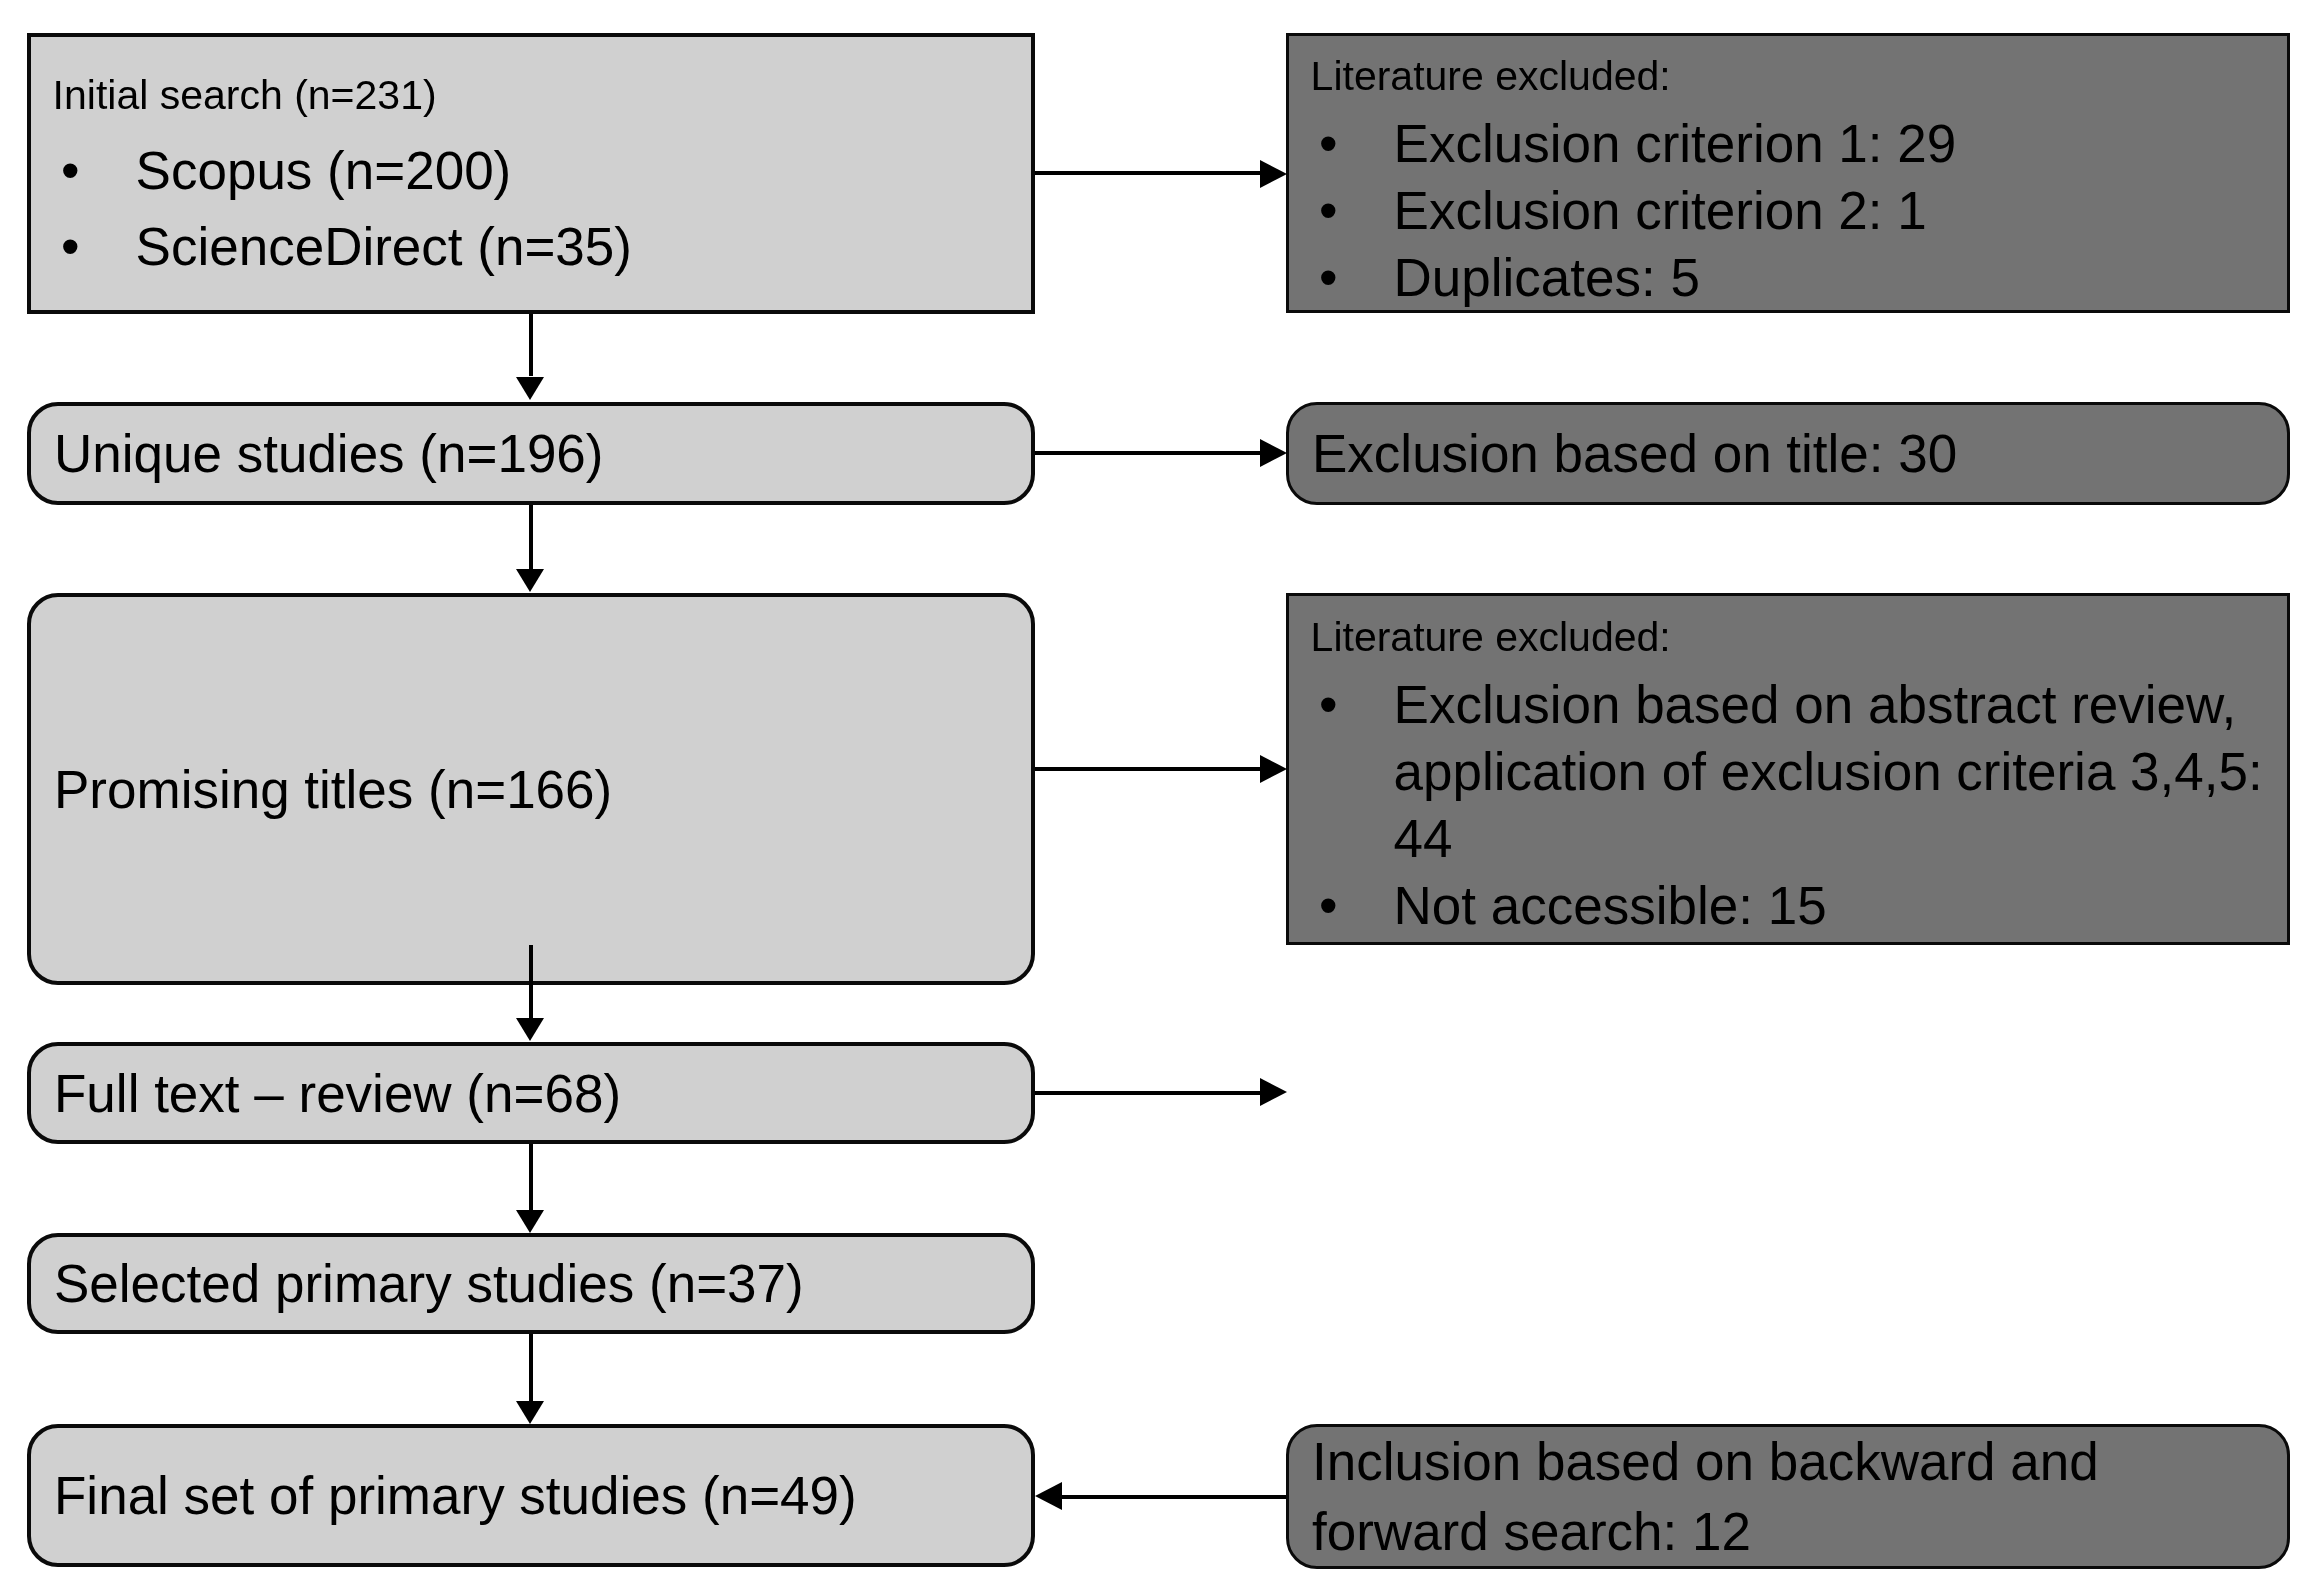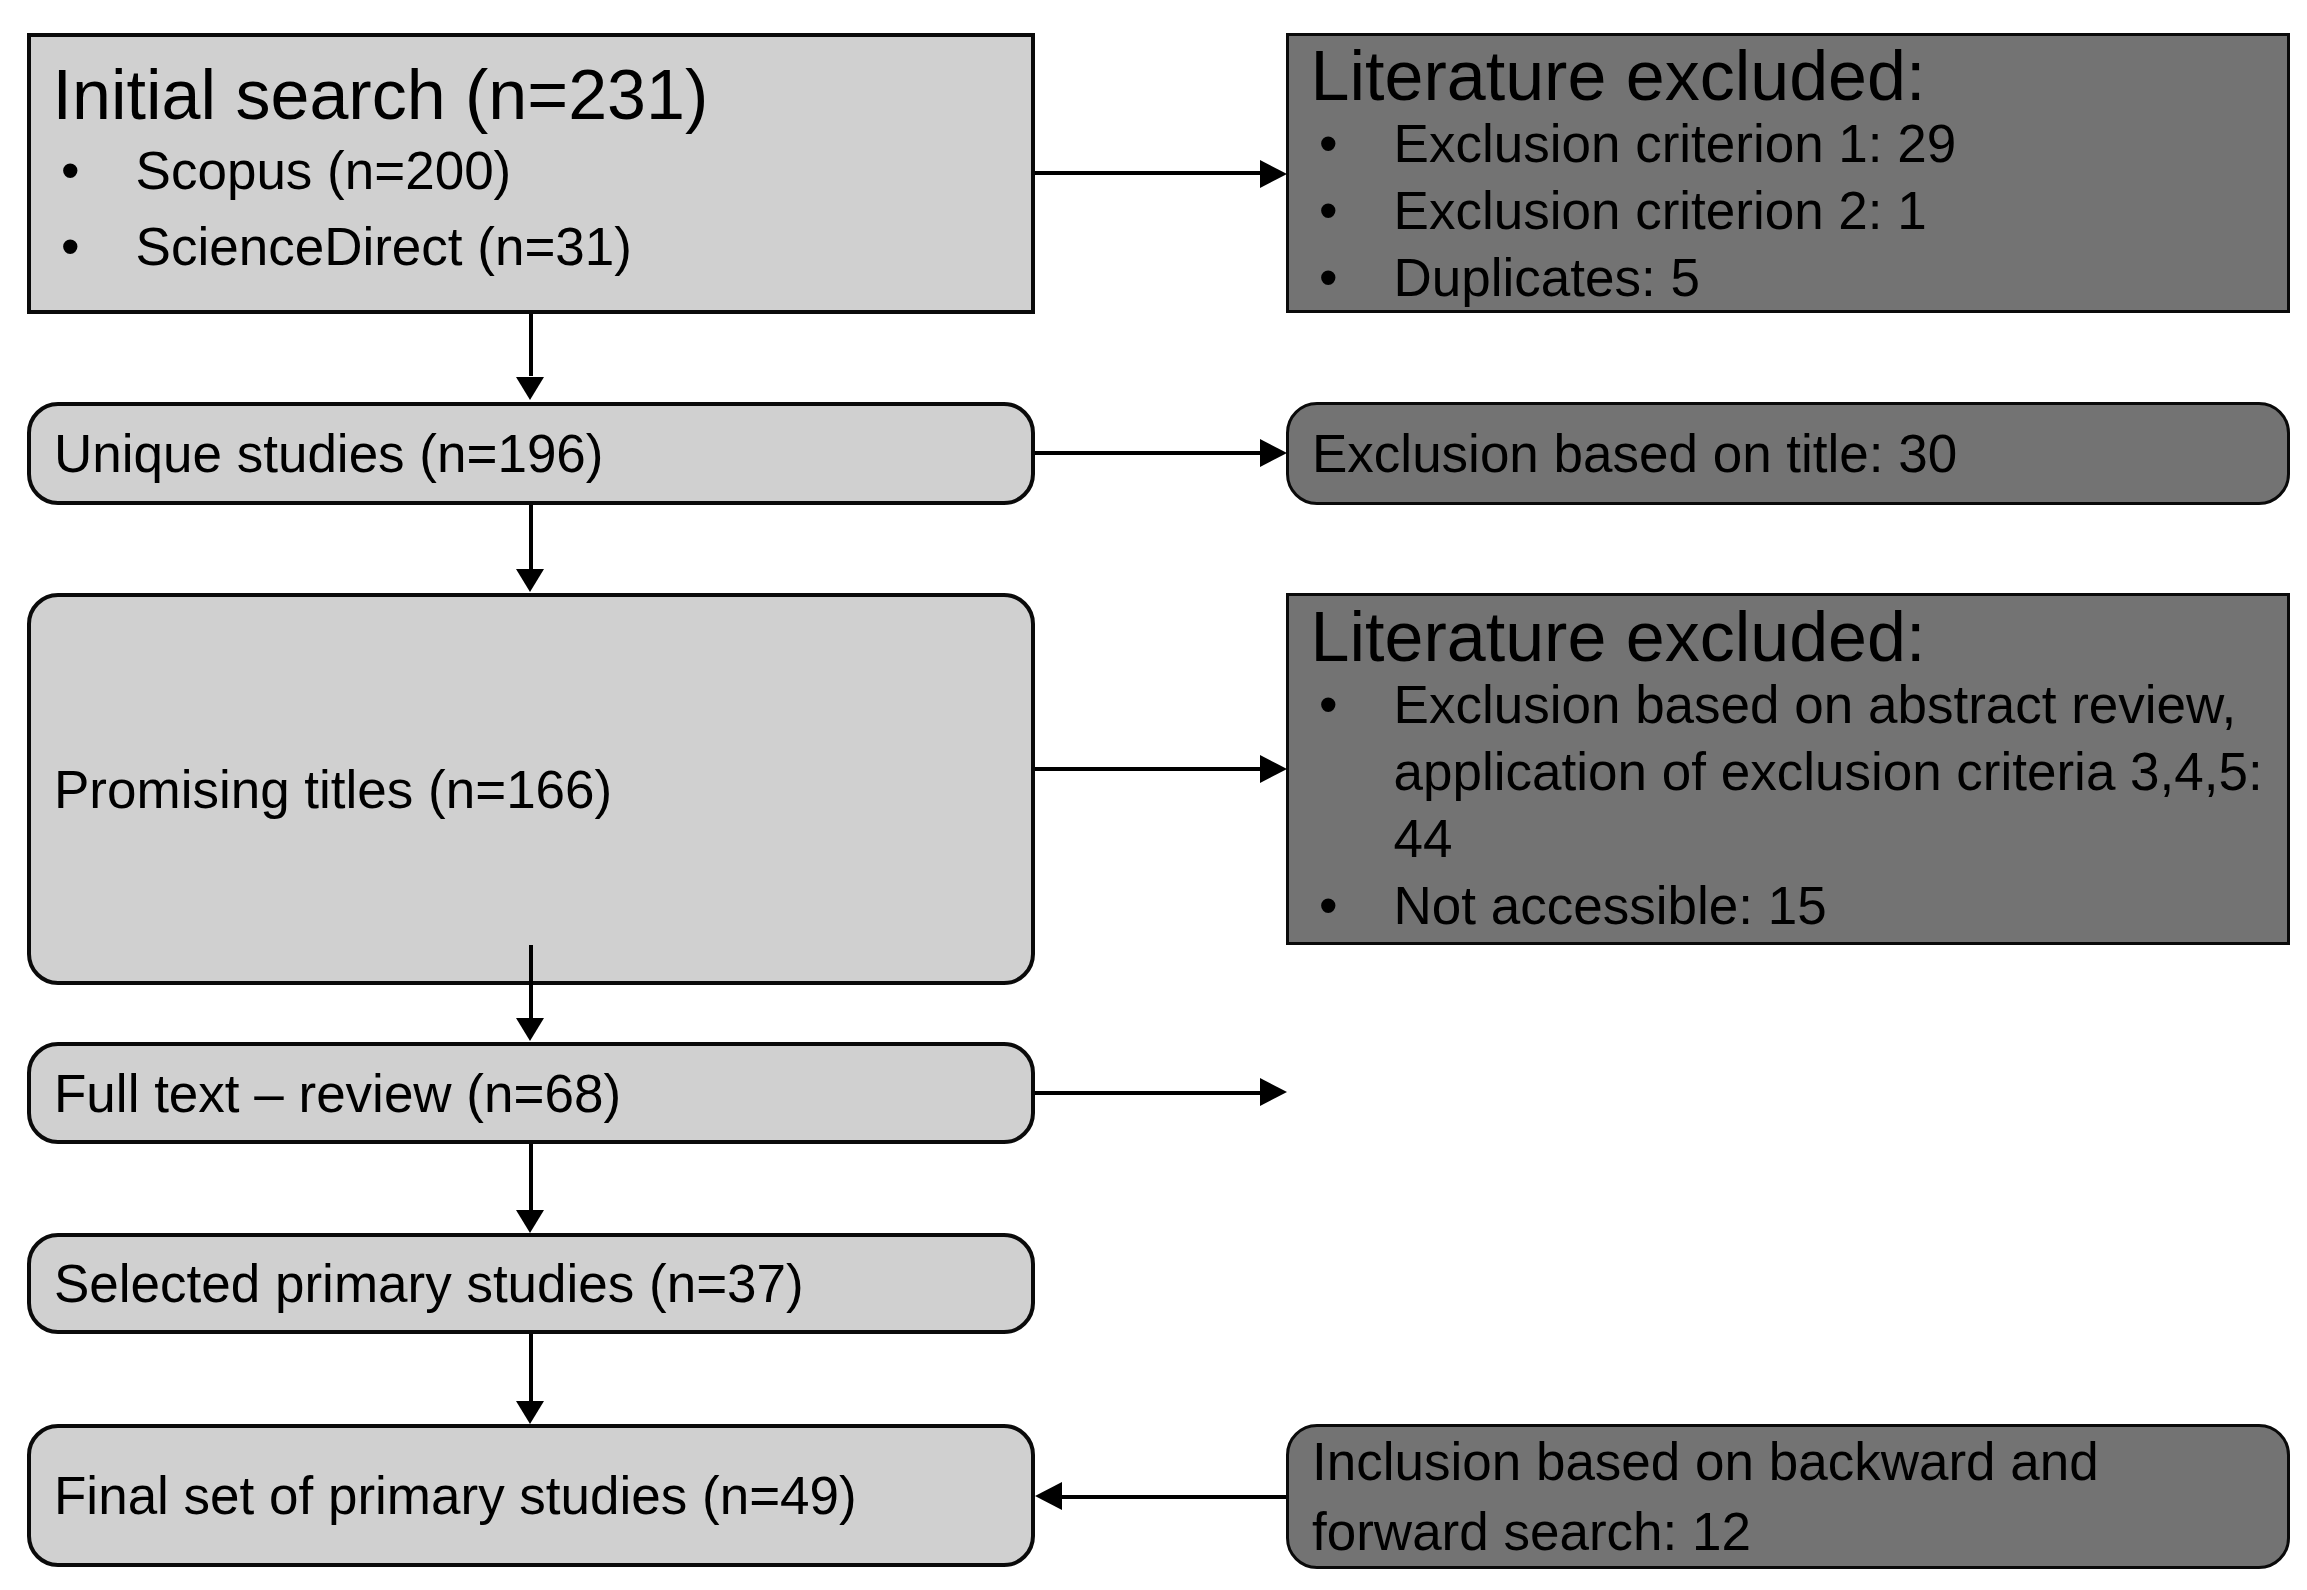--- a/index.html
+++ b/index.html
@@ -9,21 +9,21 @@
   }
   .box {
     position:absolute; box-sizing:border-box;
     background:#d0d0d0; border:4.2px solid #0a0a0a;
     font-size:53px; color:#000;
   }
   .white { background:#737373; border-width:3.3px; }
   .leftcol  { left:27px;   width:1008px; }
   .rightcol { left:1286px; width:1004px; }
   .single { display:flex; align-items:center; padding-left:23px;border-radius:31px; }
-  .title { font-size:70px; }
+  .title { font-size:41px; }
   ul.bullets { list-style:none; margin:0; padding:0; }
   ul.bullets li { position:relative; padding-left:83px; }
   ul.bullets li::before { content:"•"; position:absolute; left:8.3px; }
 
   
   #L1 { top:33px;   height:281px; padding:20px 16.6px 0 21.6px; }
   #L1 .title, #L1 li { line-height:76px; }
   #L2 { top:402px;  height:103px; }
   #L3 { top:593px;  height:392px; }
   #L4 { top:1042px; height:102px; }
@@ -68,21 +68,21 @@
 </style>
 </head>
 <body>
 
 <div class="canvas">
 
   <div class="box leftcol" id="L1">
     <div class="title">Initial search (n=231)</div>
     <ul class="bullets">
       <li>Scopus (n=200)</li>
-      <li>ScienceDirect (n=31)</li>
+      <li>ScienceDirect (n=35)</li>
     </ul>
   </div>
 
   <div class="box leftcol single" id="L2">
     <span>Unique studies (n=196)</span>
   </div>
 
   <div class="box leftcol single" id="L3">
     <span>Promising titles (n=166)</span>
   </div>

